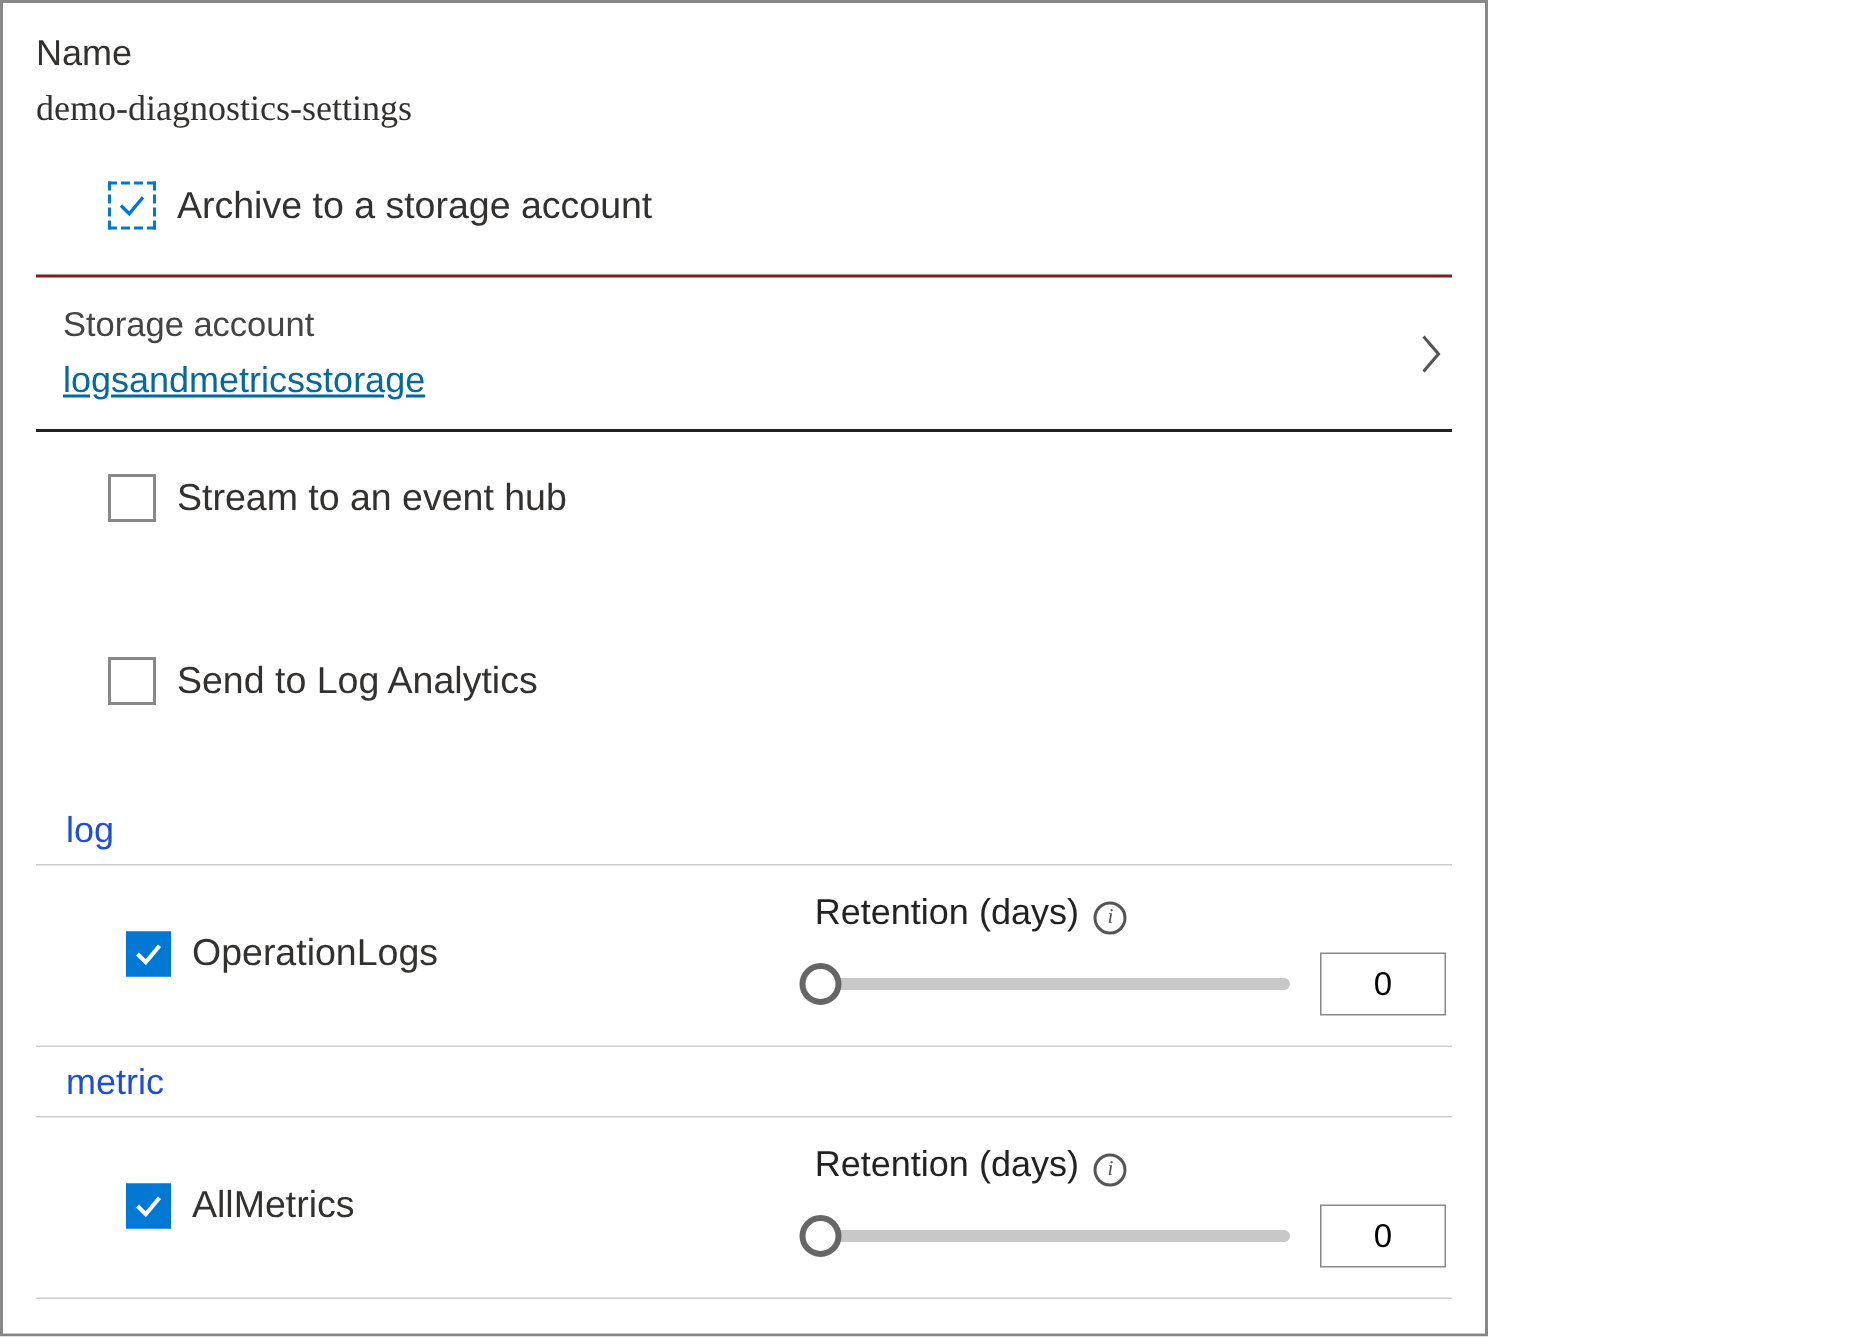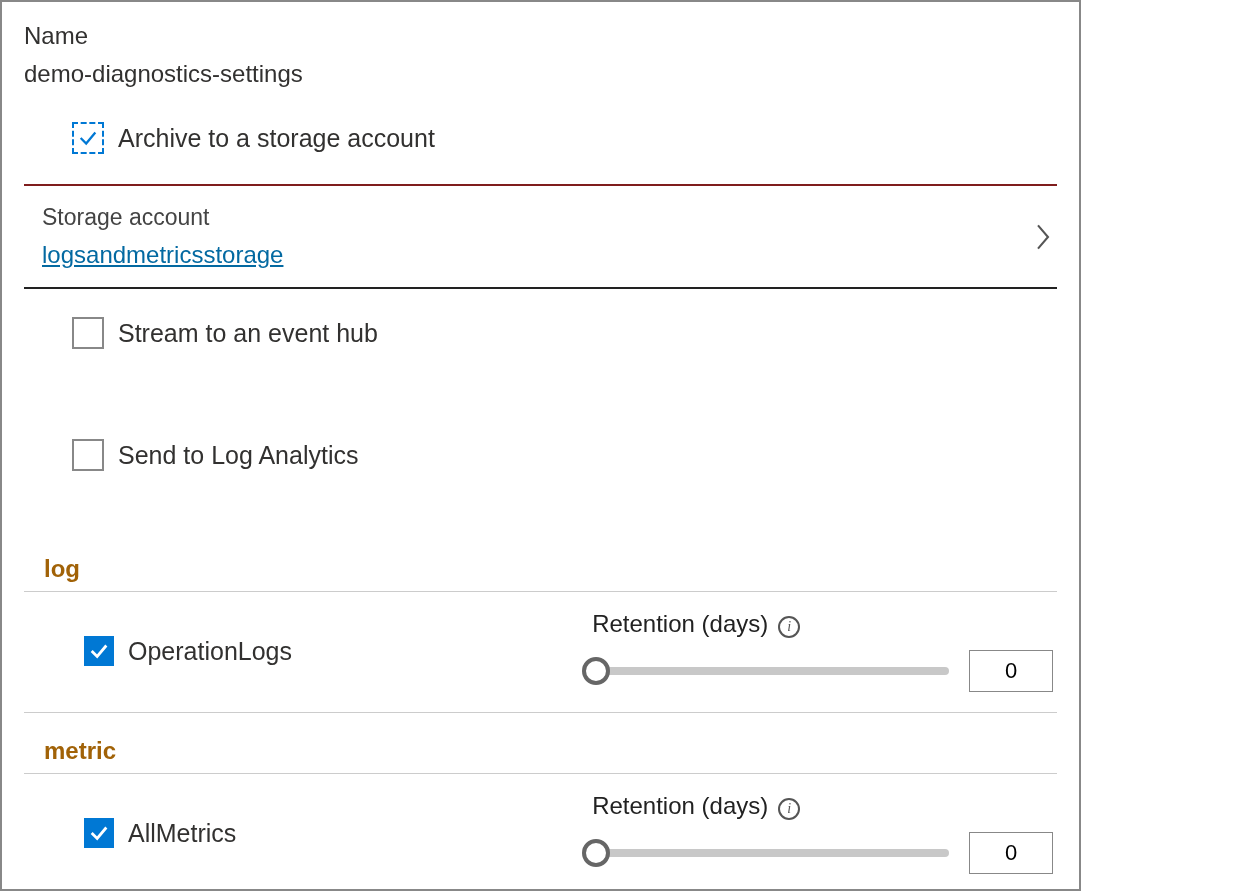--- a/index.html
+++ b/index.html
@@ -3,35 +3,36 @@
 <meta charset="utf-8">
 <style>
   * { box-sizing: border-box; }
   html, body { margin:0; padding:0; }
   body {
     font-family: "Segoe UI", Arial, sans-serif;
     background:#fff;
     color:#323130;
   }
   .panel {
-    width:1081px;
+    width:992px;
     height:891px;
     border:2px solid #888;
     padding:20px 22px 0 22px;
     position:relative;
   }
   .name-label {
     font-size:24px;
     color:#323130;
     margin-bottom:10px;
   }
   .name-value {
     font-size:24px;
     color:#323130;
     margin-bottom:34px;
+    font-family:Liberation Serif, serif;
   }
   .row-check {
     display:flex;
     align-items:center;
     gap:14px;
     margin-bottom:30px;
     margin-left:48px;
   }
   .cb {
     width:32px;
@@ -72,35 +73,33 @@
   }
   .storage-left .sub-value {
     font-size:24px;
     color:#0369a1;
     text-decoration:underline;
   }
   .chev { width:20px; height:30px; color:#555; }
 
   .section-heading {
     font-size:24px;
-    font-weight:700;
-    color:#a16207;
+    font-weight:400;
+    color:#1d4ed8;
     padding:0 0 8px 20px;
     border-bottom:1px solid #ccc;
-    margin-top:14px;
   }
   .item-row {
     border-bottom:1px solid #ccc;
     padding:18px 0 20px 0;
     display:flex;
     align-items:center;
   }
   .item-row .left {
     display:flex;
-    align-items:center;
     gap:14px;
     padding-left:60px;
     width:55%;
   }
   .item-row .left .label {
     font-size:25px;
   }
   .item-row .right {
     flex:1;
     display:flex;

